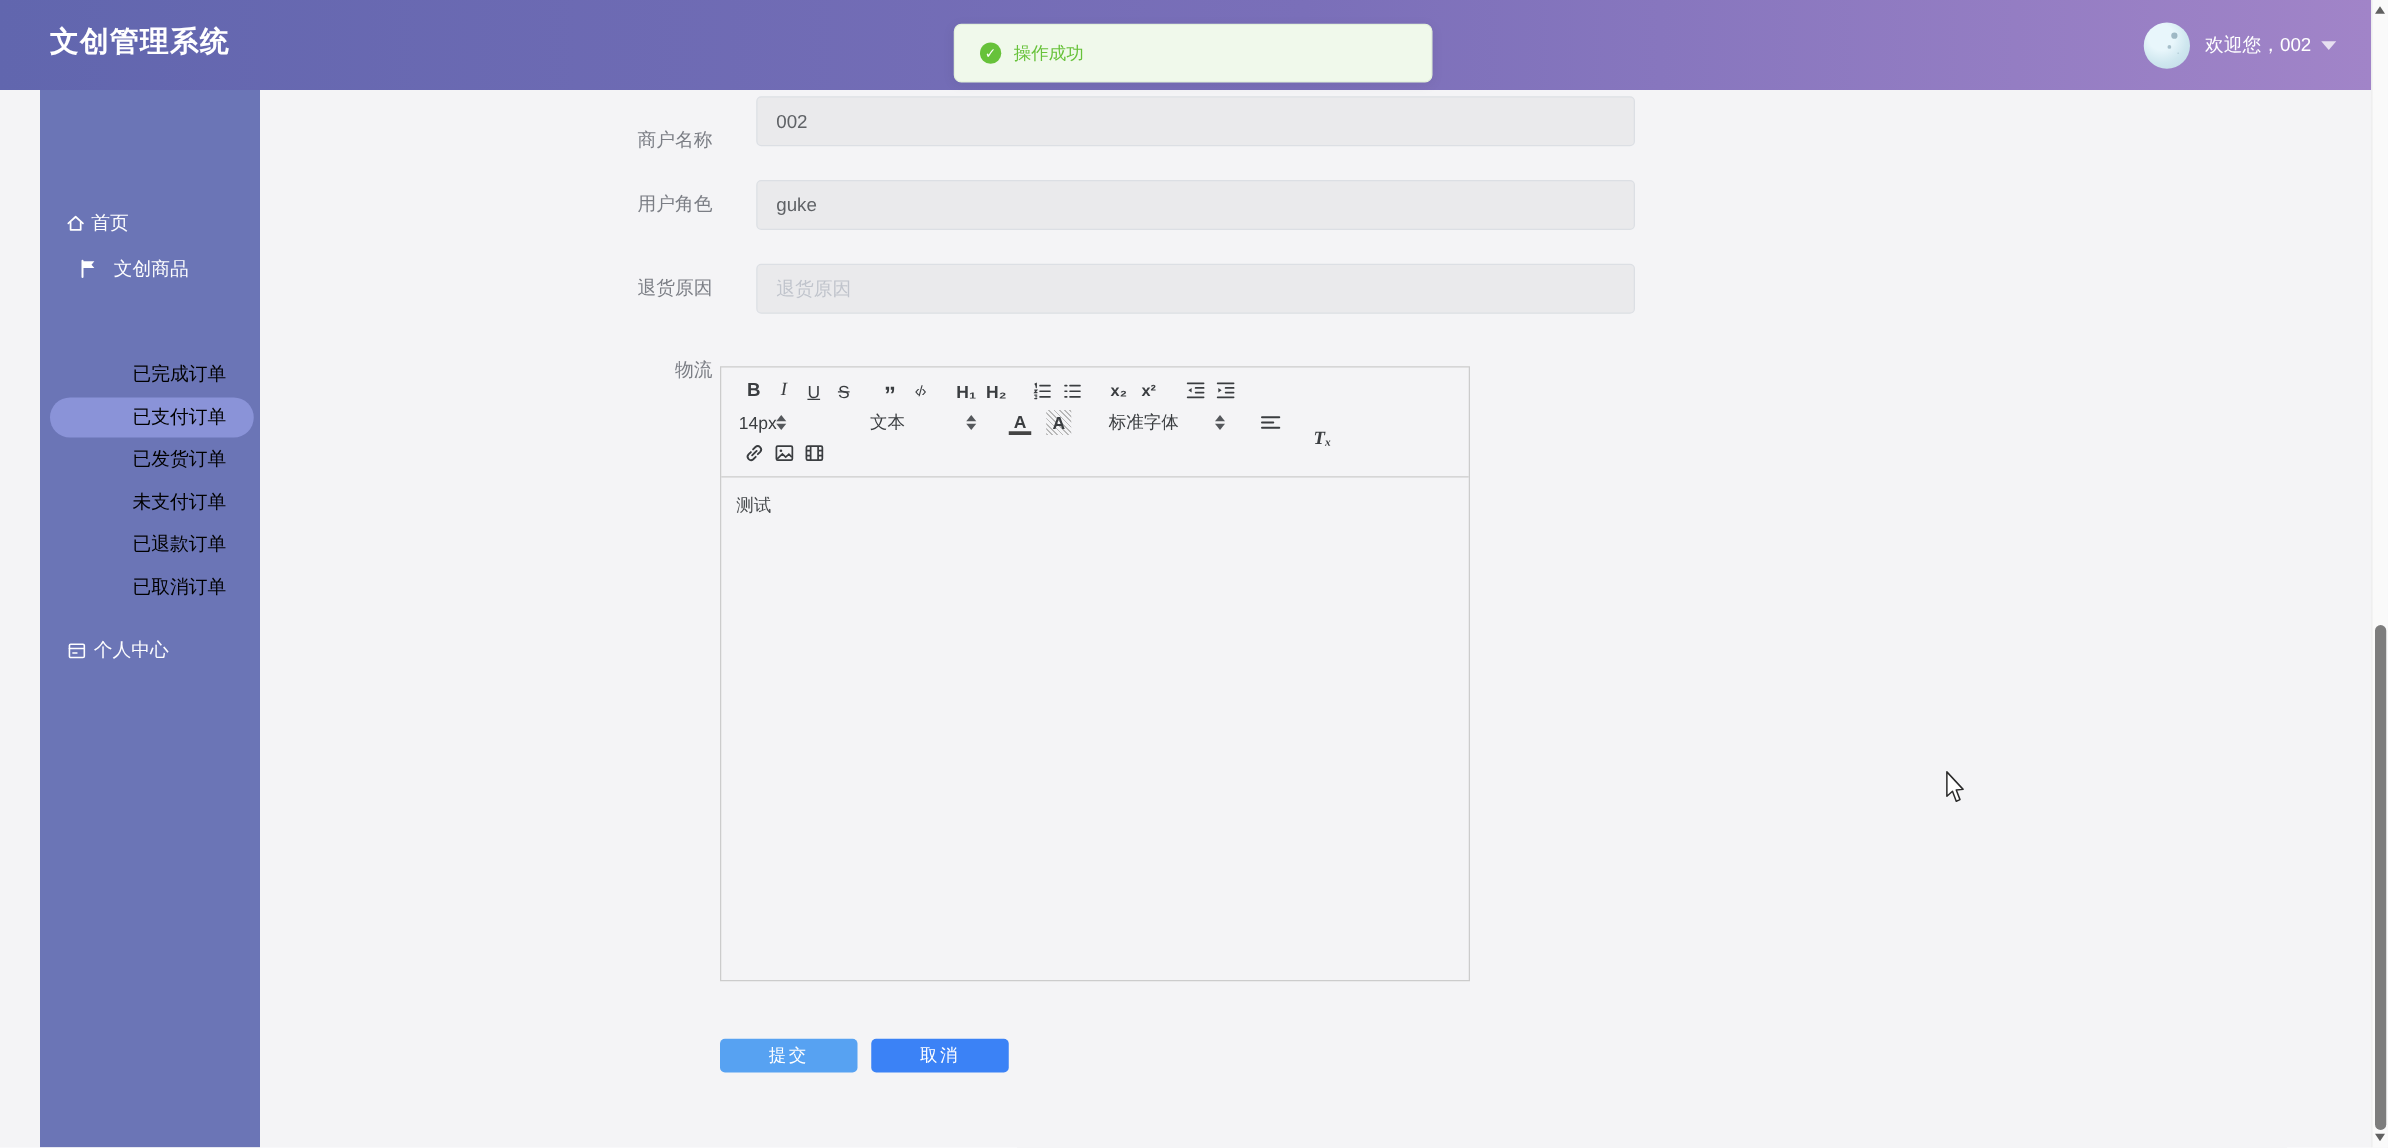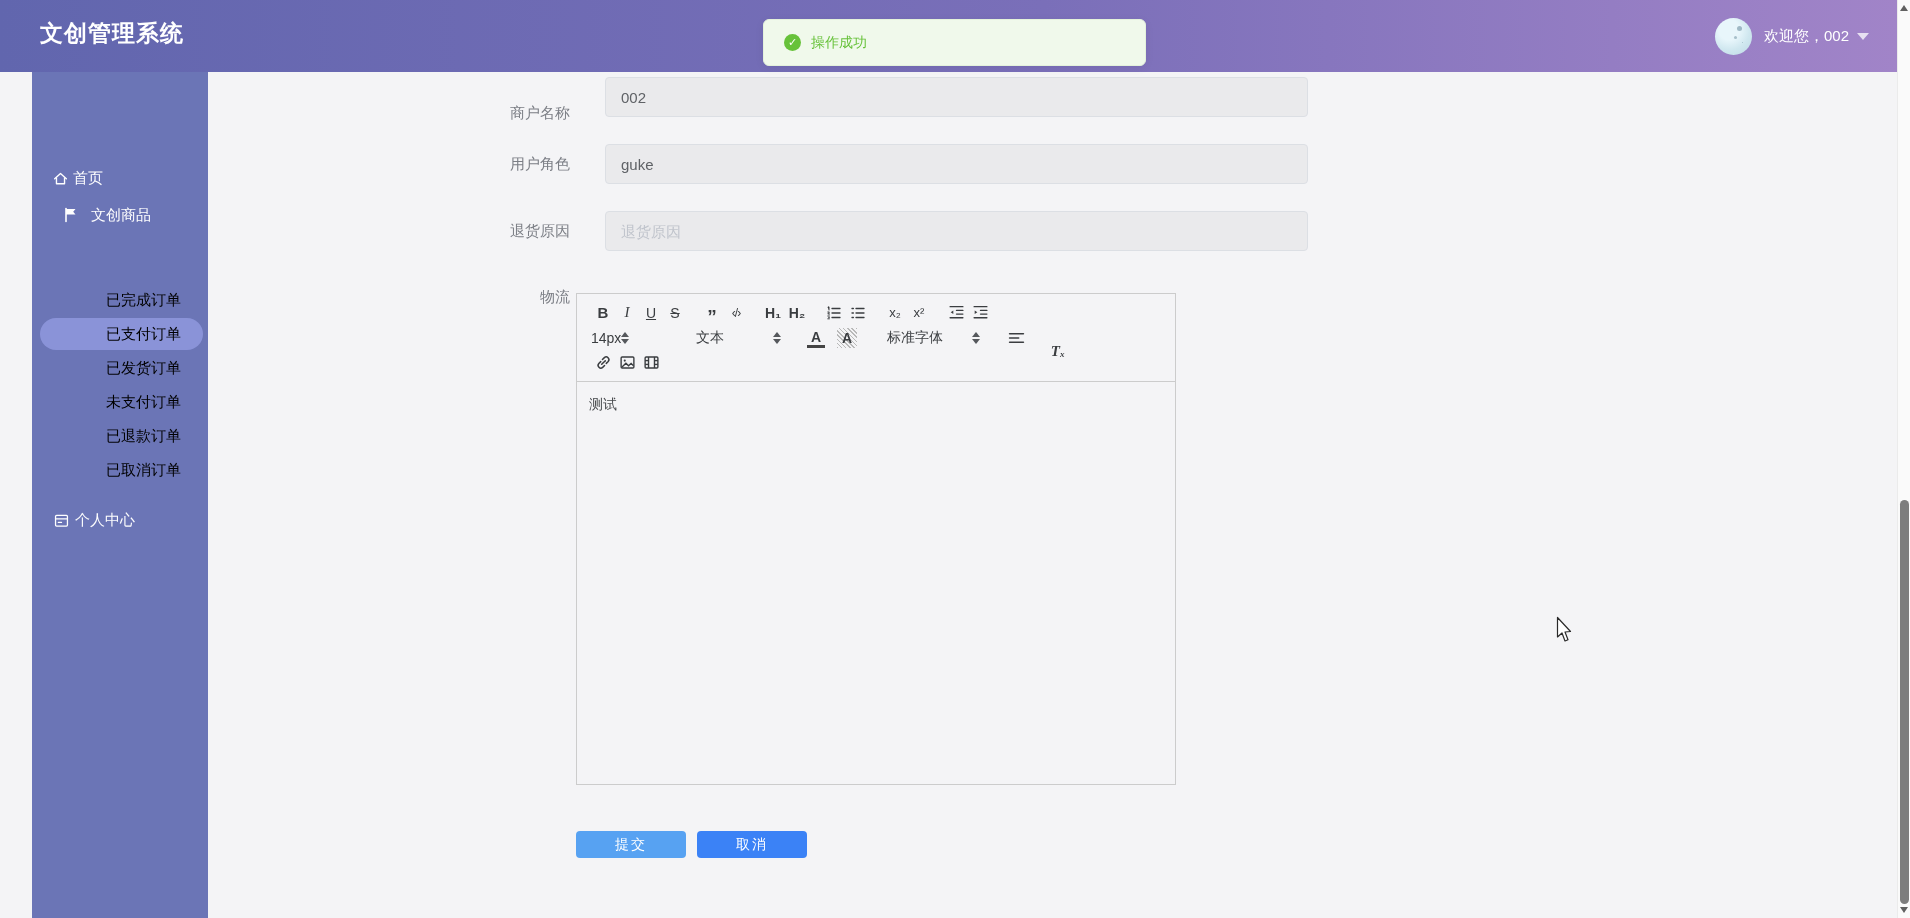--- a/index.html
+++ b/index.html
@@ -66,21 +66,21 @@
   .t-btn { display:flex; align-items:center; justify-content:center; width:24px; height:23px; border:none; background:transparent;
            color:#3a3d40; font-size:14px; cursor:pointer; font-family:"Liberation Sans",sans-serif; padding:0; }
   .grp { display:flex; margin-right:13px; }
   .b-bold { font-weight:bold; font-size:15px; }
   .b-italic { font-style:italic; font-family:"Liberation Serif",serif; font-size:15px; }
   .b-under { text-decoration:underline; }
   .b-strike { text-decoration:line-through; }
   .b-quote { font-weight:bold; font-size:19px; line-height:10px; padding-top:8px; }
   .b-code { font-size:12px; letter-spacing:-1px; }
   .b-h { font-weight:bold; font-size:14px; }
-  .b-script { font-size:13px; font-weight:normal; }
+  .b-script { font-size:13px; font-weight:bold; }
   .picker { display:flex; align-items:center; color:#3a3d40; font-size:14px; cursor:pointer; }
   .spin { display:inline-flex; flex-direction:column; gap:2px; }
   .spin i { display:block; width:0; height:0; border-left:4px solid transparent; border-right:4px solid transparent; }
   .spin .up { border-bottom:5px solid #55585c; }
   .spin .dn { border-top:5px solid #55585c; }
   .b-color { font-weight:bold; border-bottom:3px solid #444; height:18px; line-height:15px; width:18px; margin-top:2px; }
   .b-bg { font-weight:bold; width:20px; height:20px; margin-left:12px;
           background:repeating-linear-gradient(45deg,#b9b9b9 0 1px,transparent 1px 3px); }
   .b-clean { font-style:italic; font-family:"Liberation Serif",serif; font-weight:bold; font-size:15px; }
   .ql-content { padding:14px 12px; font-size:14px; color:#44474a; }

